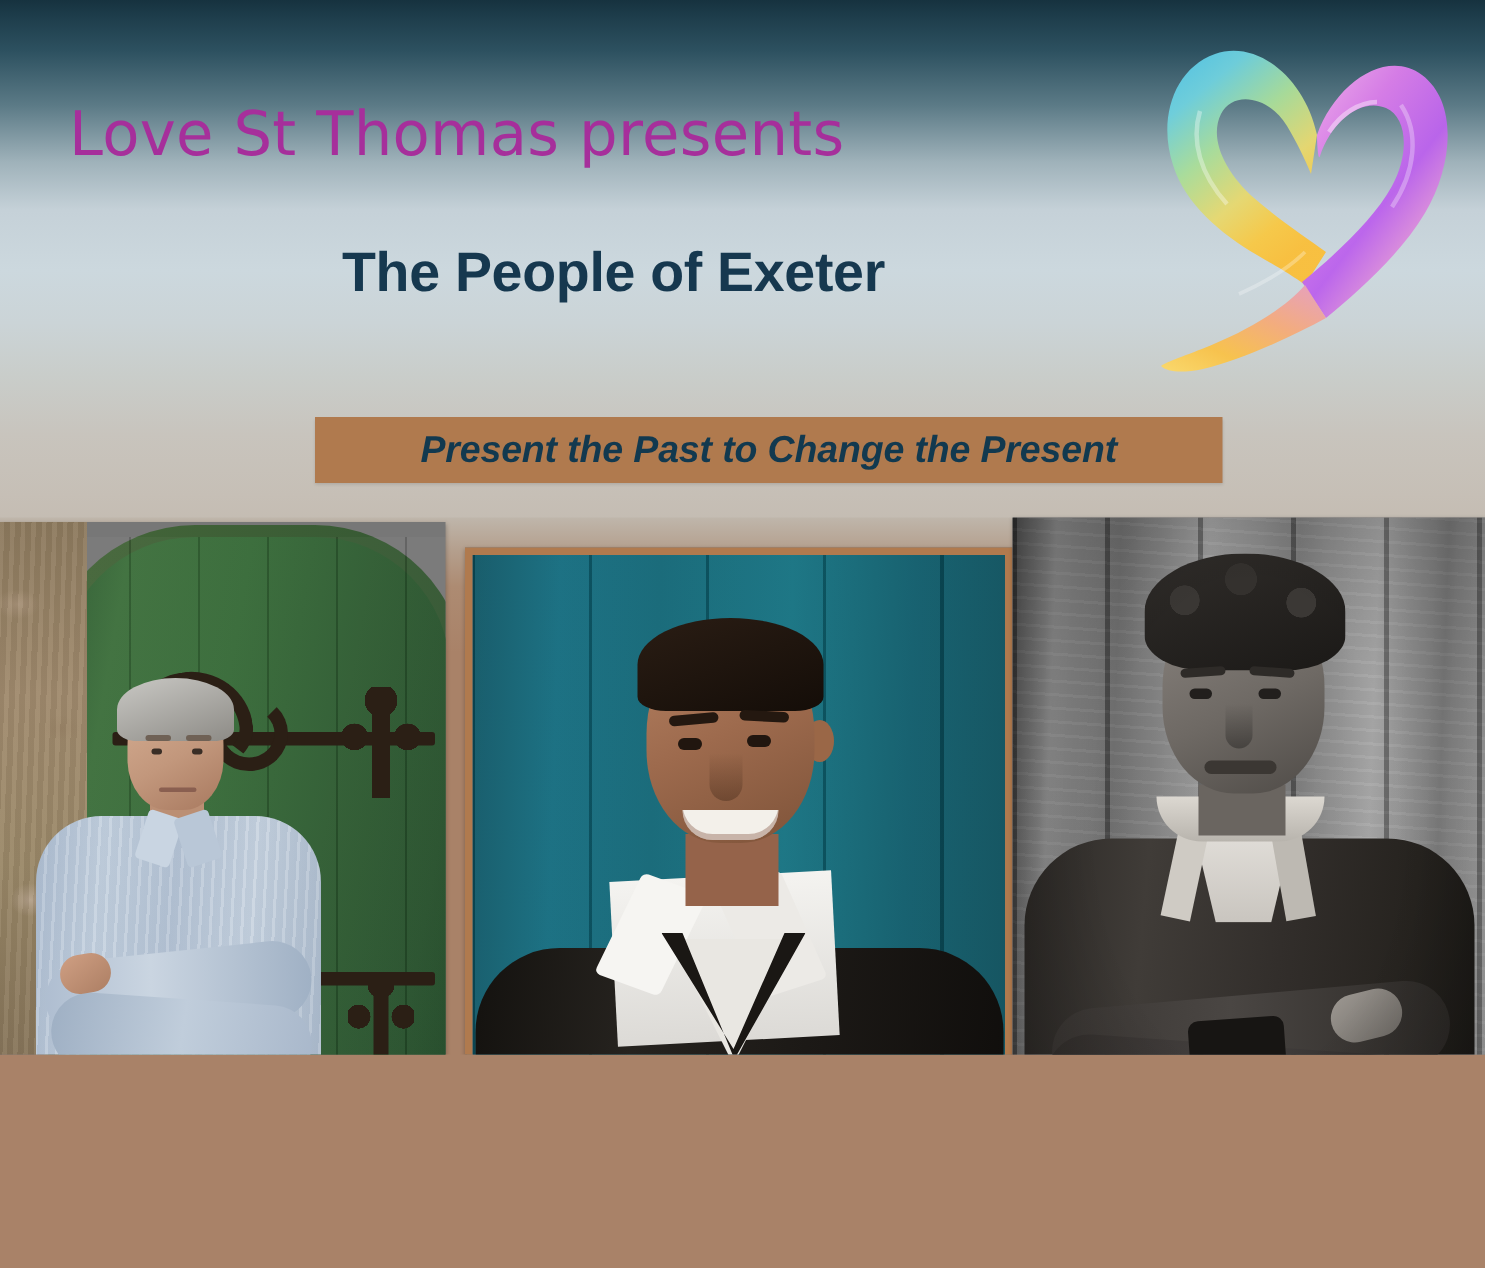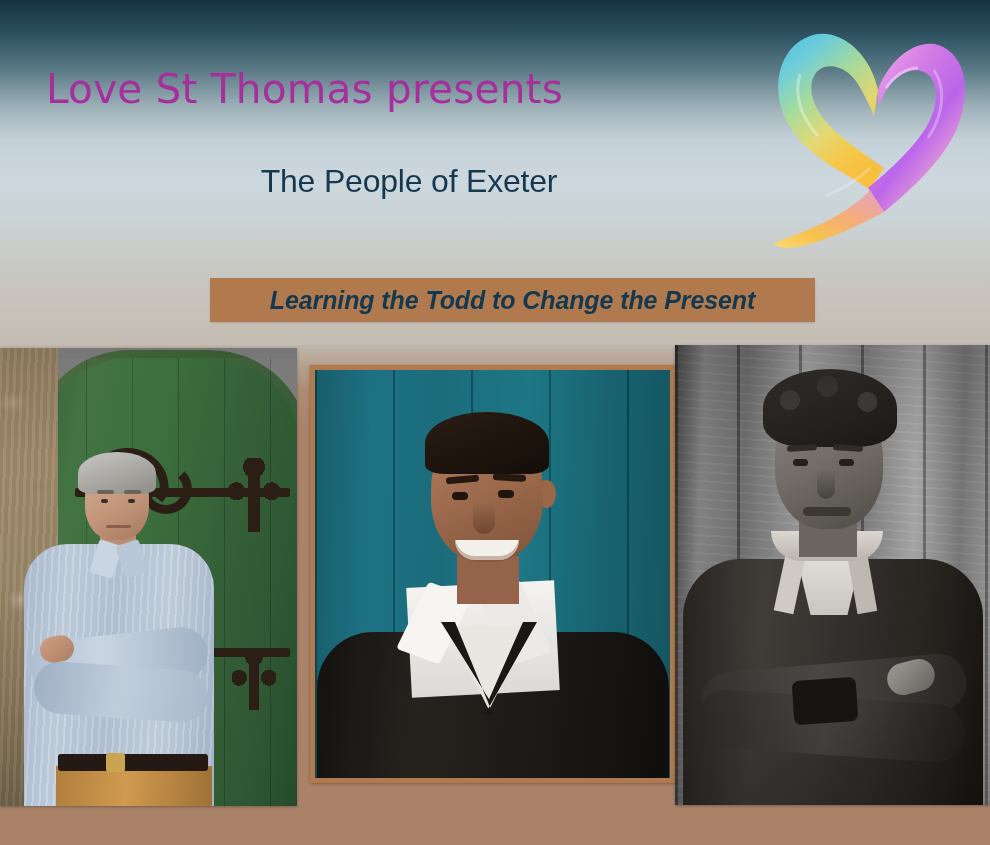--- a/index.html
+++ b/index.html
@@ -2,21 +2,21 @@
 <html><head>
 <meta charset="utf-8">
 <style>
   html,body{margin:0;padding:0;}
   body{
     width:990px;height:845px;overflow:hidden;
     font-family:"Liberation Sans", sans-serif;
     background:#a98268;
   }
   #poster{
-    position:relative;width:990px;height:845px;overflow:hidden;
+    position:relative;width:990px;height:703px;overflow:hidden;
     background:#a98268;
   }
   
   .bg-sky{
     position:absolute;left:0;top:0;width:990px;height:350px;
     background:linear-gradient(180deg,
       #16323f 0px,
       #1d3c4a 10px,
       #2d5160 34px,
       #5b7a86 70px,
@@ -49,22 +49,22 @@
     font-weight:400;
     transform:scaleX(0.99);
     transform-origin:left top;
   }
   .title-block{
     position:absolute;left:0px;top:160px;width:818px;
     text-align:center;
   }
   .title-line{
     font-family:"Liberation Sans", sans-serif;
-    font-weight:normal;
-    font-size:32px;
+    font-weight:bold;
+    font-size:37px;
     line-height:43px;
     color:#16384f;
     letter-spacing:-0.2px;
     white-space:nowrap;
   }
   .tagline-bar{
     position:absolute;left:210px;top:278px;width:605px;height:44px;
     background:#b07a4e;
     display:flex;align-items:center;justify-content:center;
     box-shadow:0 1px 2px rgba(0,0,0,.12);
@@ -429,21 +429,21 @@
     </svg>
   </div>
 
   <div class="presents">Love St Thomas presents</div>
 
   <div class="title-block">
     <div class="title-line">The People of Exeter</div>
   </div>
 
   <div class="tagline-bar">
-    <span class="tagline-text">Learning the Todd to Change the Present</span>
+    <span class="tagline-text">Present the Past to Change the Present</span>
   </div>
 
   <div class="photo photo-left">
     <div class="ph-inner">
       <div class="lp-door-frame"></div>
       <div class="lp-door">
         <div class="lp-planks"></div>
       </div>
       <div class="lp-hinge h1"></div>
       <div class="lp-hinge h2"></div>

